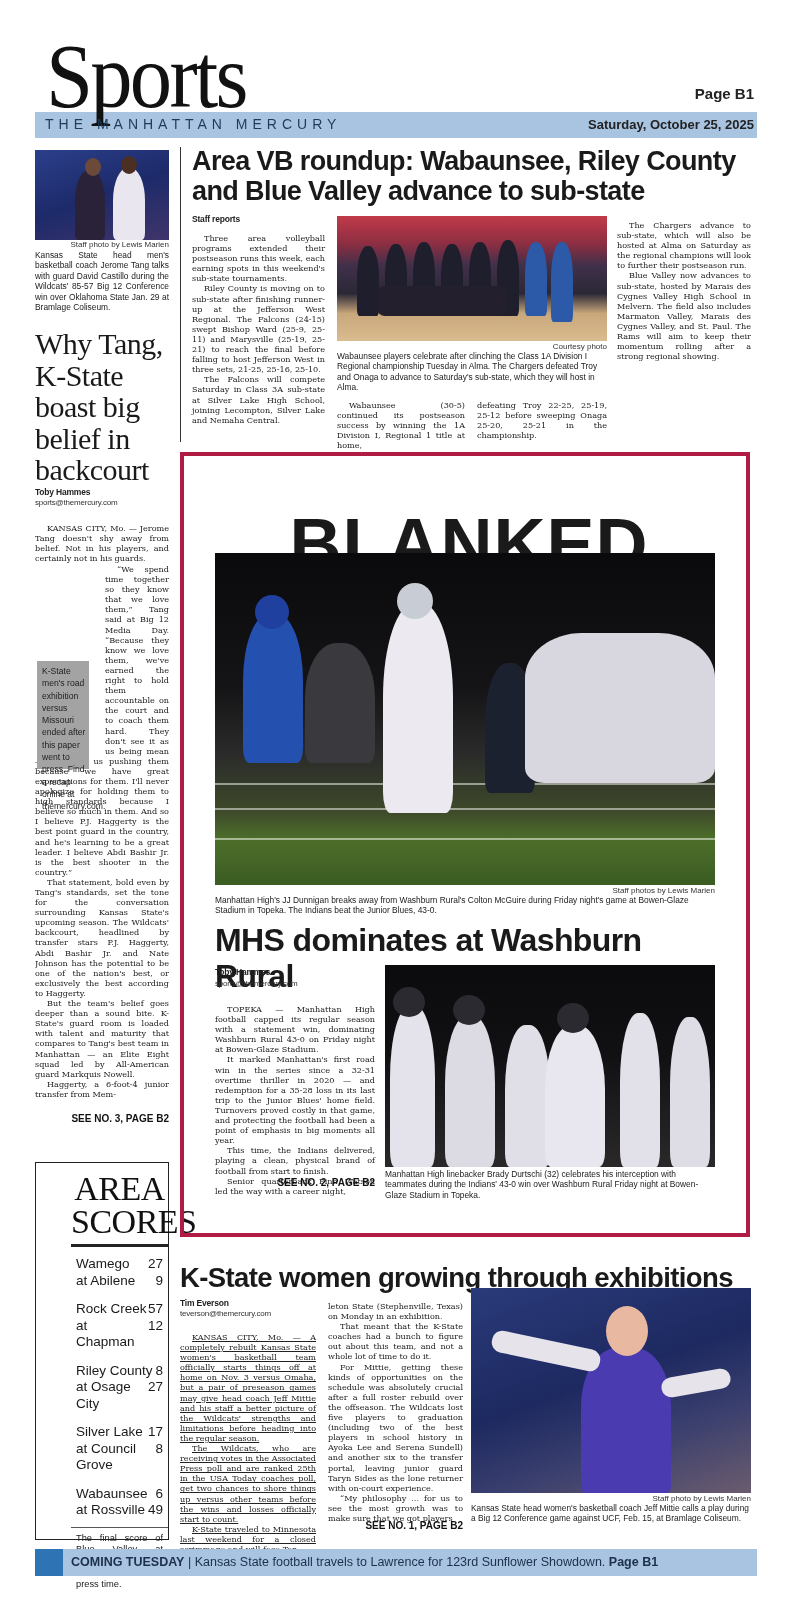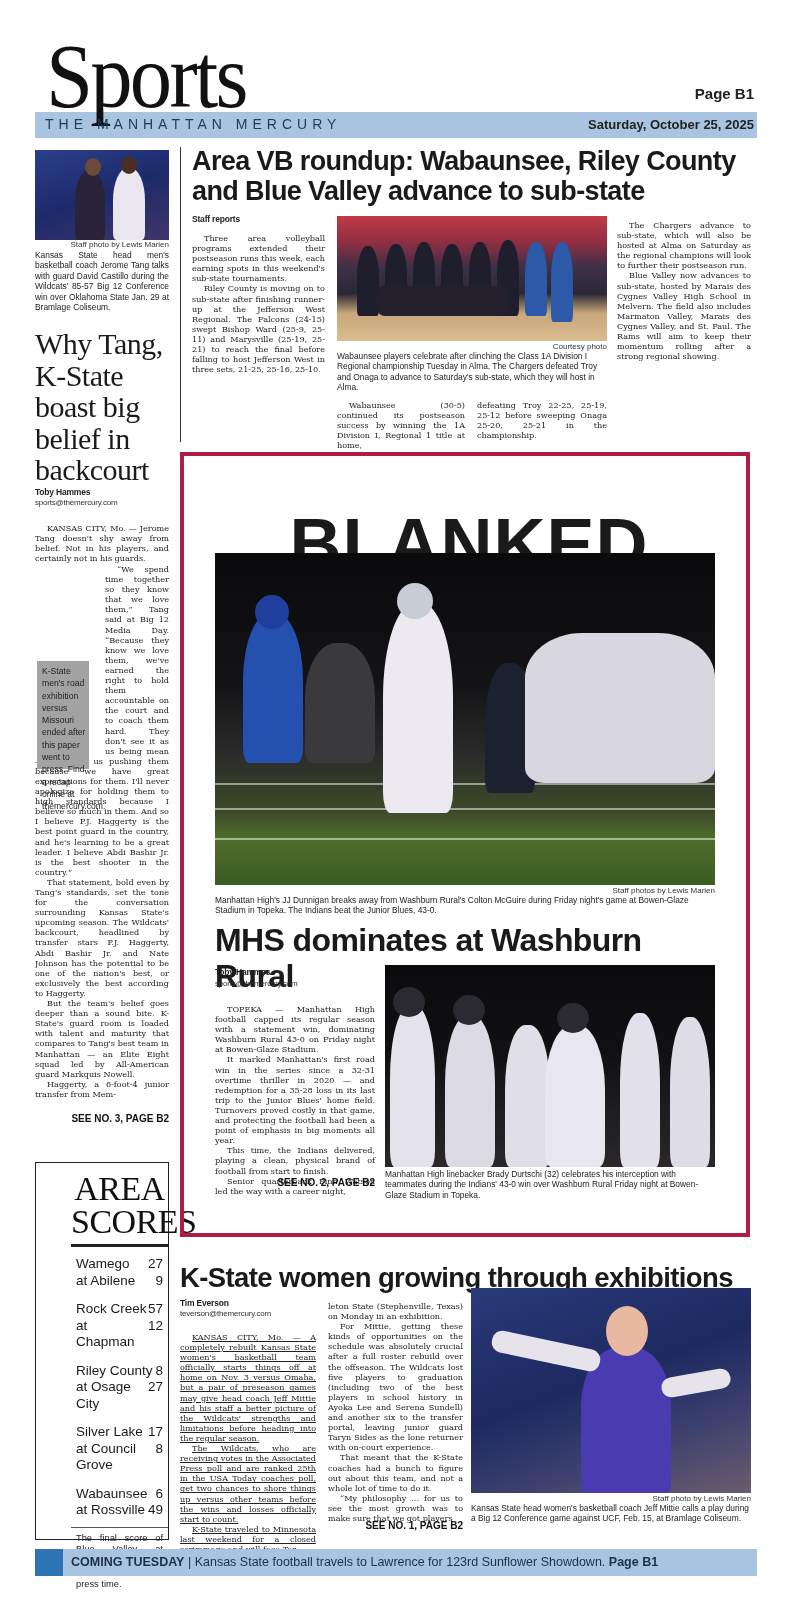--- a/index.html
+++ b/index.html
@@ -152,20 +152,21 @@
   <div style="border-top:1px solid #555;margin:8px 0 5px 0;"></div>
   <div class="scores-note">The final score of Blue Valley at Wakefield was unavailable as of press time.</div>
 </div>
 
 <div class="abs" style="left:180px;top:147px;width:1px;height:295px;background:#333;"></div>
 <div class="abs headline-sans" style="left:192px;top:146px;width:560px;font-size:27px;line-height:30px;">Area VB roundup: Wabaunsee, Riley County and Blue Valley advance to sub-state</div>
 <div class="abs byline-name" style="left:192px;top:214px;">Staff reports</div>
 <div class="abs body-text" style="left:192px;top:233px;width:133px;">
   <p>Three area volleyball programs extended their postseason runs this week, each earning spots in this weekend's sub-state tournaments.</p>
   <p>Riley County is moving on to sub-state after finishing runner-up at the Jefferson West Regional. The Falcons (24-15) swept Bishop Ward (25-9, 25-11) and Marysville (25-19, 25-21) to reach the final before falling to host Jefferson West in three sets, 21-25, 25-16, 25-10.</p>
+  <p>The Falcons will compete Saturday in Class 3A sub-state at Silver Lake High School, joining Lecompton, Silver Lake and Nemaha Central.</p>
 </div>
 <div class="abs photo vb-photo">
   <div class="player" style="left:20px;top:30px;width:22px;height:70px;background:#1e1e2c;"></div>
   <div class="player" style="left:48px;top:28px;width:22px;height:72px;background:#1e1e2c;"></div>
   <div class="player" style="left:76px;top:26px;width:22px;height:74px;background:#1e1e2c;"></div>
   <div class="player" style="left:104px;top:28px;width:22px;height:72px;background:#1e1e2c;"></div>
   <div class="player" style="left:132px;top:26px;width:22px;height:74px;background:#1e1e2c;"></div>
   <div class="player" style="left:160px;top:24px;width:22px;height:76px;background:#1e1e2c;"></div>
   <div class="player" style="left:188px;top:26px;width:22px;height:74px;background:#2c5aa8;"></div>
   <div class="player" style="left:214px;top:26px;width:22px;height:80px;background:#2c5aa8;"></div>
@@ -228,22 +229,22 @@
 <div class="abs headline-sans" style="left:180px;top:1262px;width:580px;font-size:27.5px;line-height:32px;">K-State women growing through exhibitions</div>
 <div class="abs byline-name" style="left:180px;top:1298px;">Tim Everson</div>
 <div class="abs byline-email" style="left:180px;top:1309px;">teverson@themercury.com</div>
 <div class="abs body-text" style="left:180px;top:1332px;width:136px;text-decoration:underline;">
   <p>KANSAS CITY, Mo. — A completely rebuilt Kansas State women's basketball team officially starts things off at home on Nov. 3 versus Omaha, but a pair of preseason games may give head coach Jeff Mittie and his staff a better picture of the Wildcats' strengths and limitations before heading into the regular season.</p>
   <p>The Wildcats, who are receiving votes in the Associated Press poll and are ranked 25th in the USA Today coaches poll, get two chances to shore things up versus other teams before the wins and losses officially start to count.</p>
   <p>K-State traveled to Minnesota last weekend for a closed scrimmage and will face Tar-</p>
 </div>
 <div class="abs body-text" style="left:328px;top:1301px;width:135px;">
   <div>leton State (Stephenville, Texas) on Monday in an exhibition.</div>
+  <p>That meant that the K-State coaches had a bunch to figure out about this team, and not a whole lot of time to do it.</p>
   <p>For Mittie, getting these kinds of opportunities on the schedule was absolutely crucial after a full roster rebuild over the offseason. The Wildcats lost five players to graduation (including two of the best players in school history in Ayoka Lee and Serena Sundell) and another six to the transfer portal, leaving junior guard Taryn Sides as the lone returner with on-court experience.</p>
-  <p>That meant that the K-State coaches had a bunch to figure out about this team, and not a whole lot of time to do it.</p>
   <p>“My philosophy ... for us to see the most growth was to make sure that we got players</p>
 </div>
 <div class="abs jump" style="left:328px;top:1520px;width:135px;">SEE NO. 1, PAGE B2</div>
 
 <div class="abs photo kstate-photo">
   <div class="player" style="left:110px;top:60px;width:90px;height:145px;background:#4a3bb0;border-radius:40% 40% 5% 5%;"></div>
   <div class="player" style="left:135px;top:18px;width:42px;height:50px;background:#e8b8a0;border-radius:50%;"></div>
   <div class="player" style="left:20px;top:52px;width:110px;height:22px;background:#e6e4ea;border-radius:10px;transform:rotate(12deg);"></div>
   <div class="player" style="left:190px;top:85px;width:70px;height:20px;background:#e6e4ea;border-radius:10px;transform:rotate(-10deg);"></div>
 </div>

